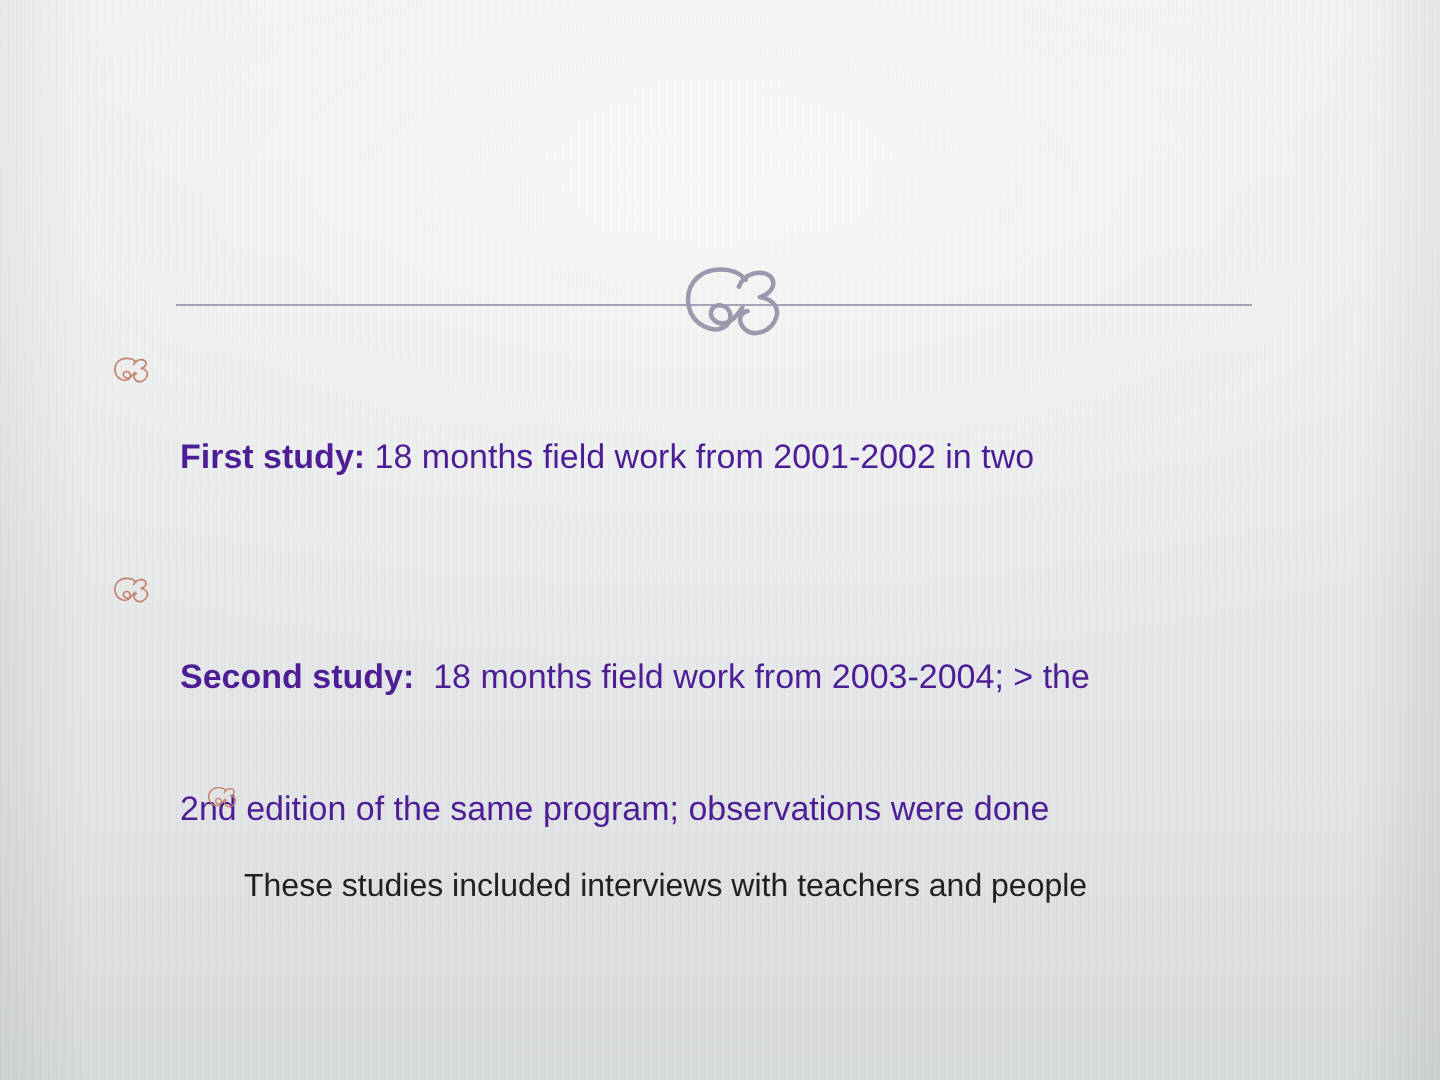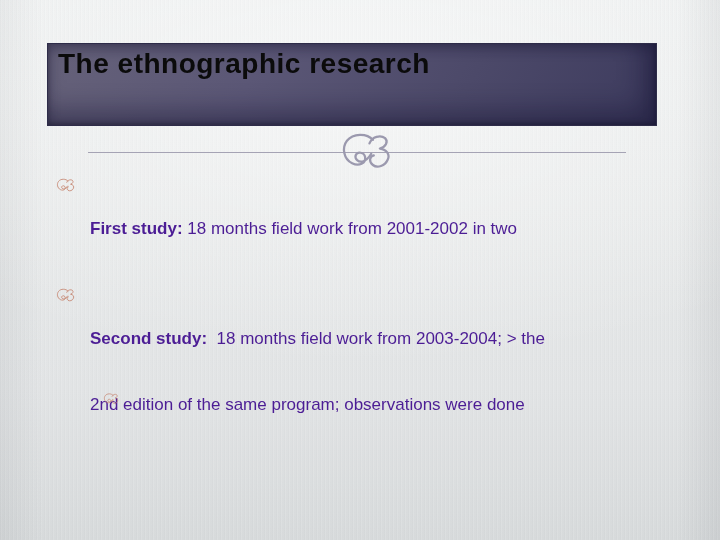--- a/index.html
+++ b/index.html
@@ -56,23 +56,20 @@
   <defs>
     <g id="swirl-glyph">
       <path class="swirl-stroke" d="M 38 9 C 31 1, 15 1, 8 10 C 2 18, 4 31, 14 36 C 22 40, 30 36, 29 29 C 28 23, 20 22, 18 27 C 17 31, 21 35, 26 34 C 30 33, 33 30, 36 25"></path>
       <path class="swirl-stroke" d="M 34 13 C 37 5, 47 3, 52 7 C 56 11, 53 17, 46 19 C 54 20, 58 26, 55 32 C 52 39, 43 42, 38 38 C 33 34, 34 28, 39 27"></path>
     </g>
   </defs>
 </svg>
 
 <div class="slide">
 
-  <div class="title-banner">
-    <div class="title-text">The ethnographic research</div>
-  </div>
 
   <div class="divider-line"></div>
   <svg class="divider-ornament" viewBox="0 0 60 46">
     <use href="#swirl-glyph" stroke="#9b99ae"></use>
   </svg>
 
   <div class="bullet-list">
 
     <div class="bullet-item">
       <div class="bullet-icon-col">
@@ -100,17 +97,18 @@
 
   </div>
 
   <div class="sub-bullet">
     <div class="sub-icon-col">
       <svg viewBox="0 0 60 46">
           <use href="#swirl-glyph" stroke="#c5816b"></use>
         </svg>
     </div>
     <div class="sub-text">
+      <div>These studies included interviews with teachers and people</div>
       
     </div>
   </div>
 
 </div>
 
 </body></html>

